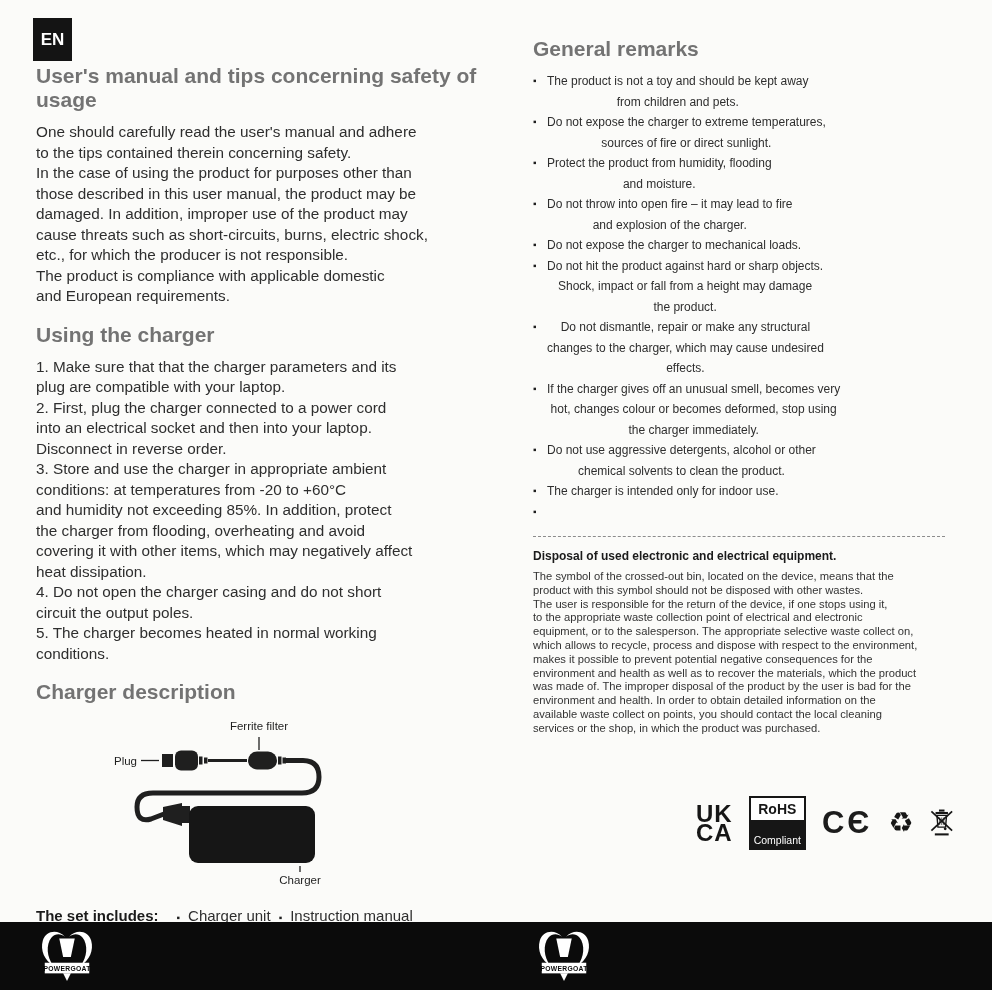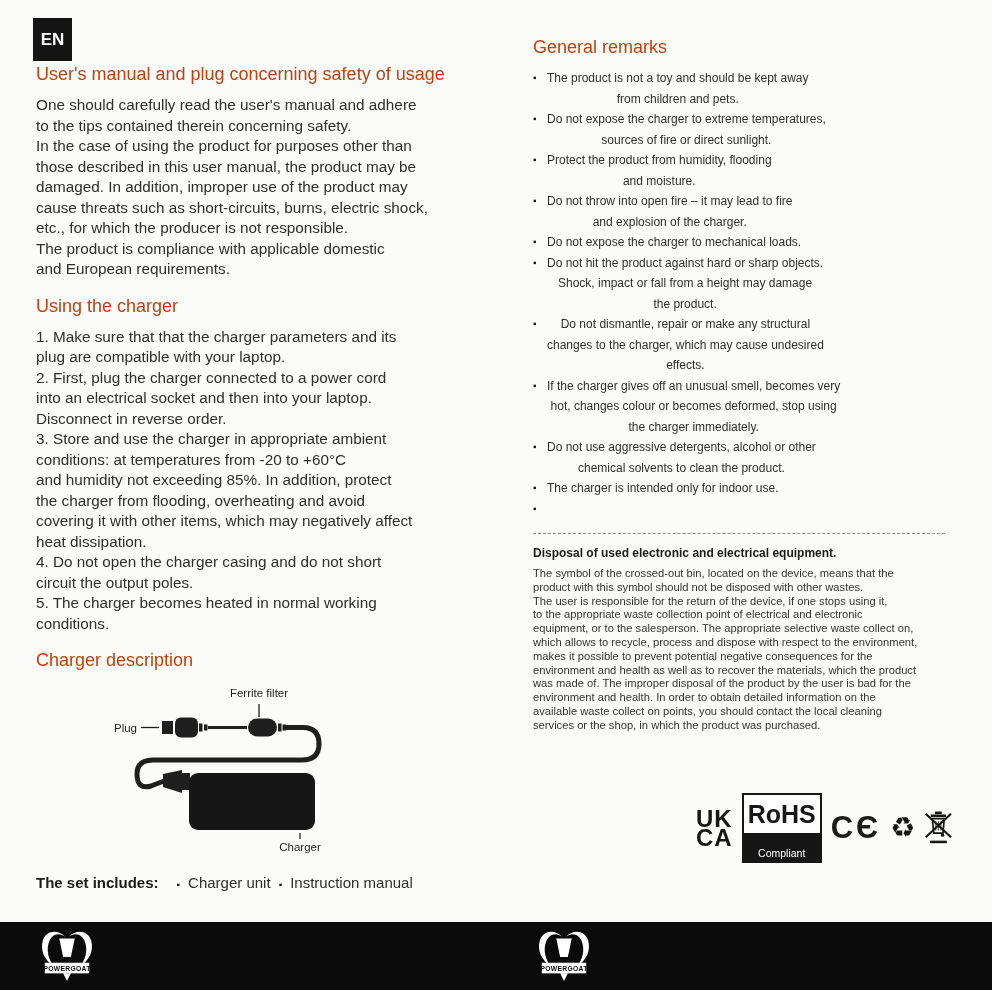--- a/index.html
+++ b/index.html
@@ -6,21 +6,21 @@
   body{width:992px;height:990px;position:relative;background:#fbfbf9;overflow:hidden;
        font-family:"Liberation Sans",sans-serif;color:#2e2e2e;}
   .page{position:absolute;inset:0;}
 
   .en-badge{position:absolute;left:33px;top:18px;width:39px;height:43px;background:#141414;
     color:#fff;font-size:17px;font-weight:bold;display:flex;align-items:center;justify-content:center;}
 
   .col-left{position:absolute;left:36px;top:64px;width:460px;}
   .col-right{position:absolute;left:533px;top:37px;width:420px;}
 
-  .h1{font-size:18px;font-weight:normal;color:#c2410c;margin:0 0 10px 0;}
+  .h1{font-size:21px;font-weight:bold;color:#737373;margin:0 0 10px 0;}
   .body{font-size:15.3px;line-height:20.5px;white-space:pre;margin:0 0 14px 0;color:#2e2e2e;}
   .h1.mt{margin-top:16px;}
 
   
   .bullets{margin:0;}
   .bullet-row{display:flex;}
   .bullet-marker{width:14px;font-size:10px;line-height:20.5px;color:#1f1f1f;flex:0 0 14px;}
   .bullet-text{font-size:12px;line-height:20.5px;white-space:pre;color:#2e2e2e;text-align:center;}
 
   .divider{height:0;border-top:1.5px dashed #8c8c8c;width:412px;margin:14px 0 12px 0;}
@@ -30,43 +30,43 @@
 
   
   .diagram{margin:8px 0 6px 64px;}
 
   .set-row{margin-top:14px;font-size:15px;color:#2e2e2e;display:flex;align-items:flex-end;}
   .set-label{font-weight:bold;color:#1b1b1b;margin-right:10px;}
   .set-marker{font-size:10px;margin:0 8px;position:relative;top:-1px;color:#1f1f1f;}
   .set-item{color:#2e2e2e;}
 
   
-  .marks{display:flex;align-items:center;gap:9px;margin-top:60px;margin-left:163px;}
+  .marks{display:flex;align-items:center;gap:16px;margin-top:60px;margin-left:163px;}
   .ukca{font-size:24px;font-weight:800;line-height:19px;letter-spacing:1px;color:#161616;}
   .rohs{border:2.5px solid #161616;text-align:center;background:#fff;}
-  .rohs-top{font-size:25px;font-weight:800;color:#161616;padding:8px 4px;line-height:22px;text-align:center;}
+  .rohs-top{font-size:14px;font-weight:800;color:#161616;padding:0 4px;line-height:22px;text-align:center;}
   .rohs-bottom{background:#161616;color:#fff;font-size:10.5px;padding:14px 3px 2px;line-height:12px;}
   .ce{font-size:31px;font-weight:600;letter-spacing:3px;color:#1c1c1c;}
   .recycle{font-size:28px;color:#161616;line-height:1;}
 
   
   .footer-bar{position:absolute;left:0;top:922px;width:992px;height:68px;background:#0b0b0b;}
   .brand-logo{position:absolute;top:4px;width:58px;height:58px;}
   .brand-logo.one{left:38px;}
   .brand-logo.two{left:535px;}
 </style>
 </head>
 <body>
 
 <div class="page">
 
   <div class="en-badge">EN</div>
 
   <div class="col-left">
-    <div class="h1">User's manual and plug concerning safety of usage</div>
+    <div class="h1">User's manual and tips concerning safety of usage</div>
     <div class="body">One should carefully read the user's manual and adhere
 to the tips contained therein concerning safety.
 In the case of using the product for purposes other than
 those described in this user manual, the product may be
 damaged. In addition, improper use of the product may
 cause threats such as short-circuits, burns, electric shock,
 etc., for which the producer is not responsible.
 The product is compliance with applicable domestic
 and European requirements.</div>
 

